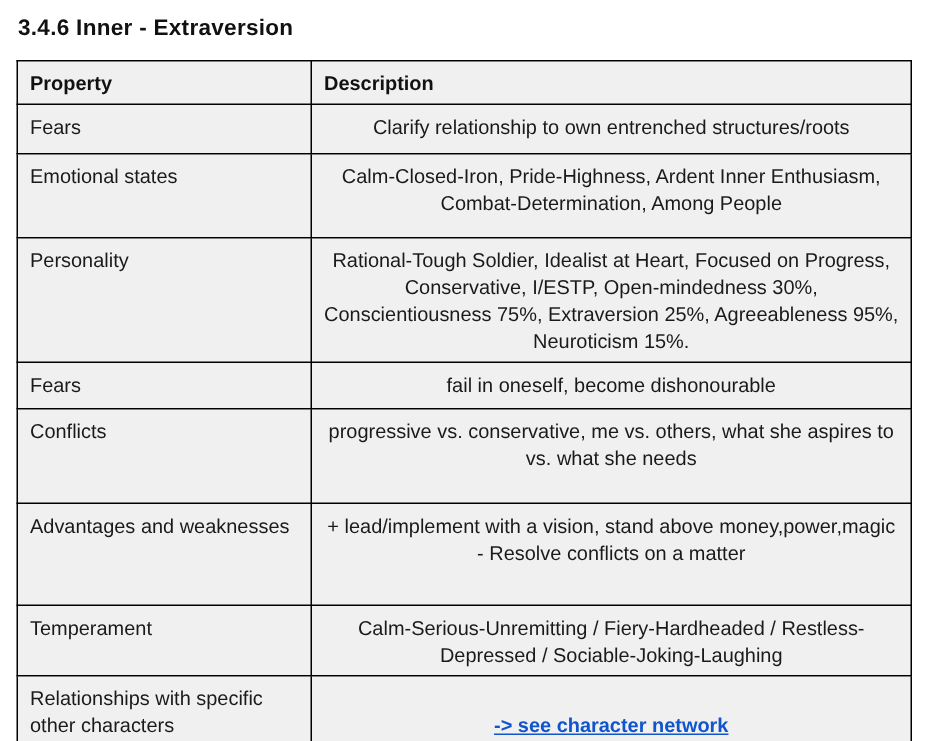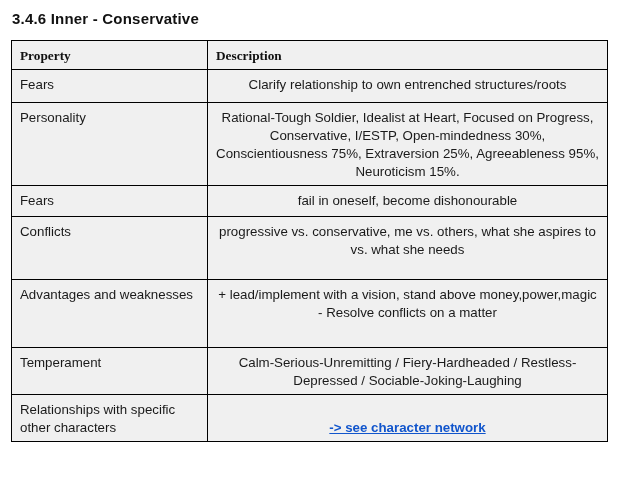--- a/index.html
+++ b/index.html
@@ -57,37 +57,41 @@
     font-weight: bold;
     text-decoration: underline;
     cursor: pointer;
   }
 </style>
 </head>
 <body>
 
 <div class="page">
 
-  <div class="doc-title">3.4.6 Inner - Conservative</div>
+  <div class="doc-title">3.4.6 Inner - Extraversion</div>
 
   <table class="props">
     <colgroup>
       <col class="c-prop">
       <col class="c-desc">
     </colgroup>
     <thead>
-      <tr style="height:21px;font-family:Liberation Serif, serif;">
+      <tr style="height:21px;">
         <th>Property</th>
         <th>Description</th>
       </tr>
     </thead>
     <tbody>
       <tr style="height:33px;">
         <td>Fears</td>
         <td class="desc">Clarify relationship to own entrenched structures/roots</td>
+      </tr>
+      <tr style="height:56px;">
+        <td>Emotional states</td>
+        <td class="desc">Calm-Closed-Iron, Pride-Highness, Ardent Inner Enthusiasm, Combat-Determination, Among People</td>
       </tr>
       <tr style="height:82px;border-radius:17px;">
         <td>Personality</td>
         <td class="desc">Rational-Tough Soldier, Idealist at Heart, Focused on Progress, Conservative, I/ESTP, Open-mindedness 30%, Conscientiousness 75%, Extraversion 25%, Agreeableness 95%, Neuroticism 15%.</td>
       </tr>
       <tr style="height:31px;">
         <td>Fears</td>
         <td class="desc">fail in oneself, become dishonourable</td>
       </tr>
       <tr style="height:63px;">

